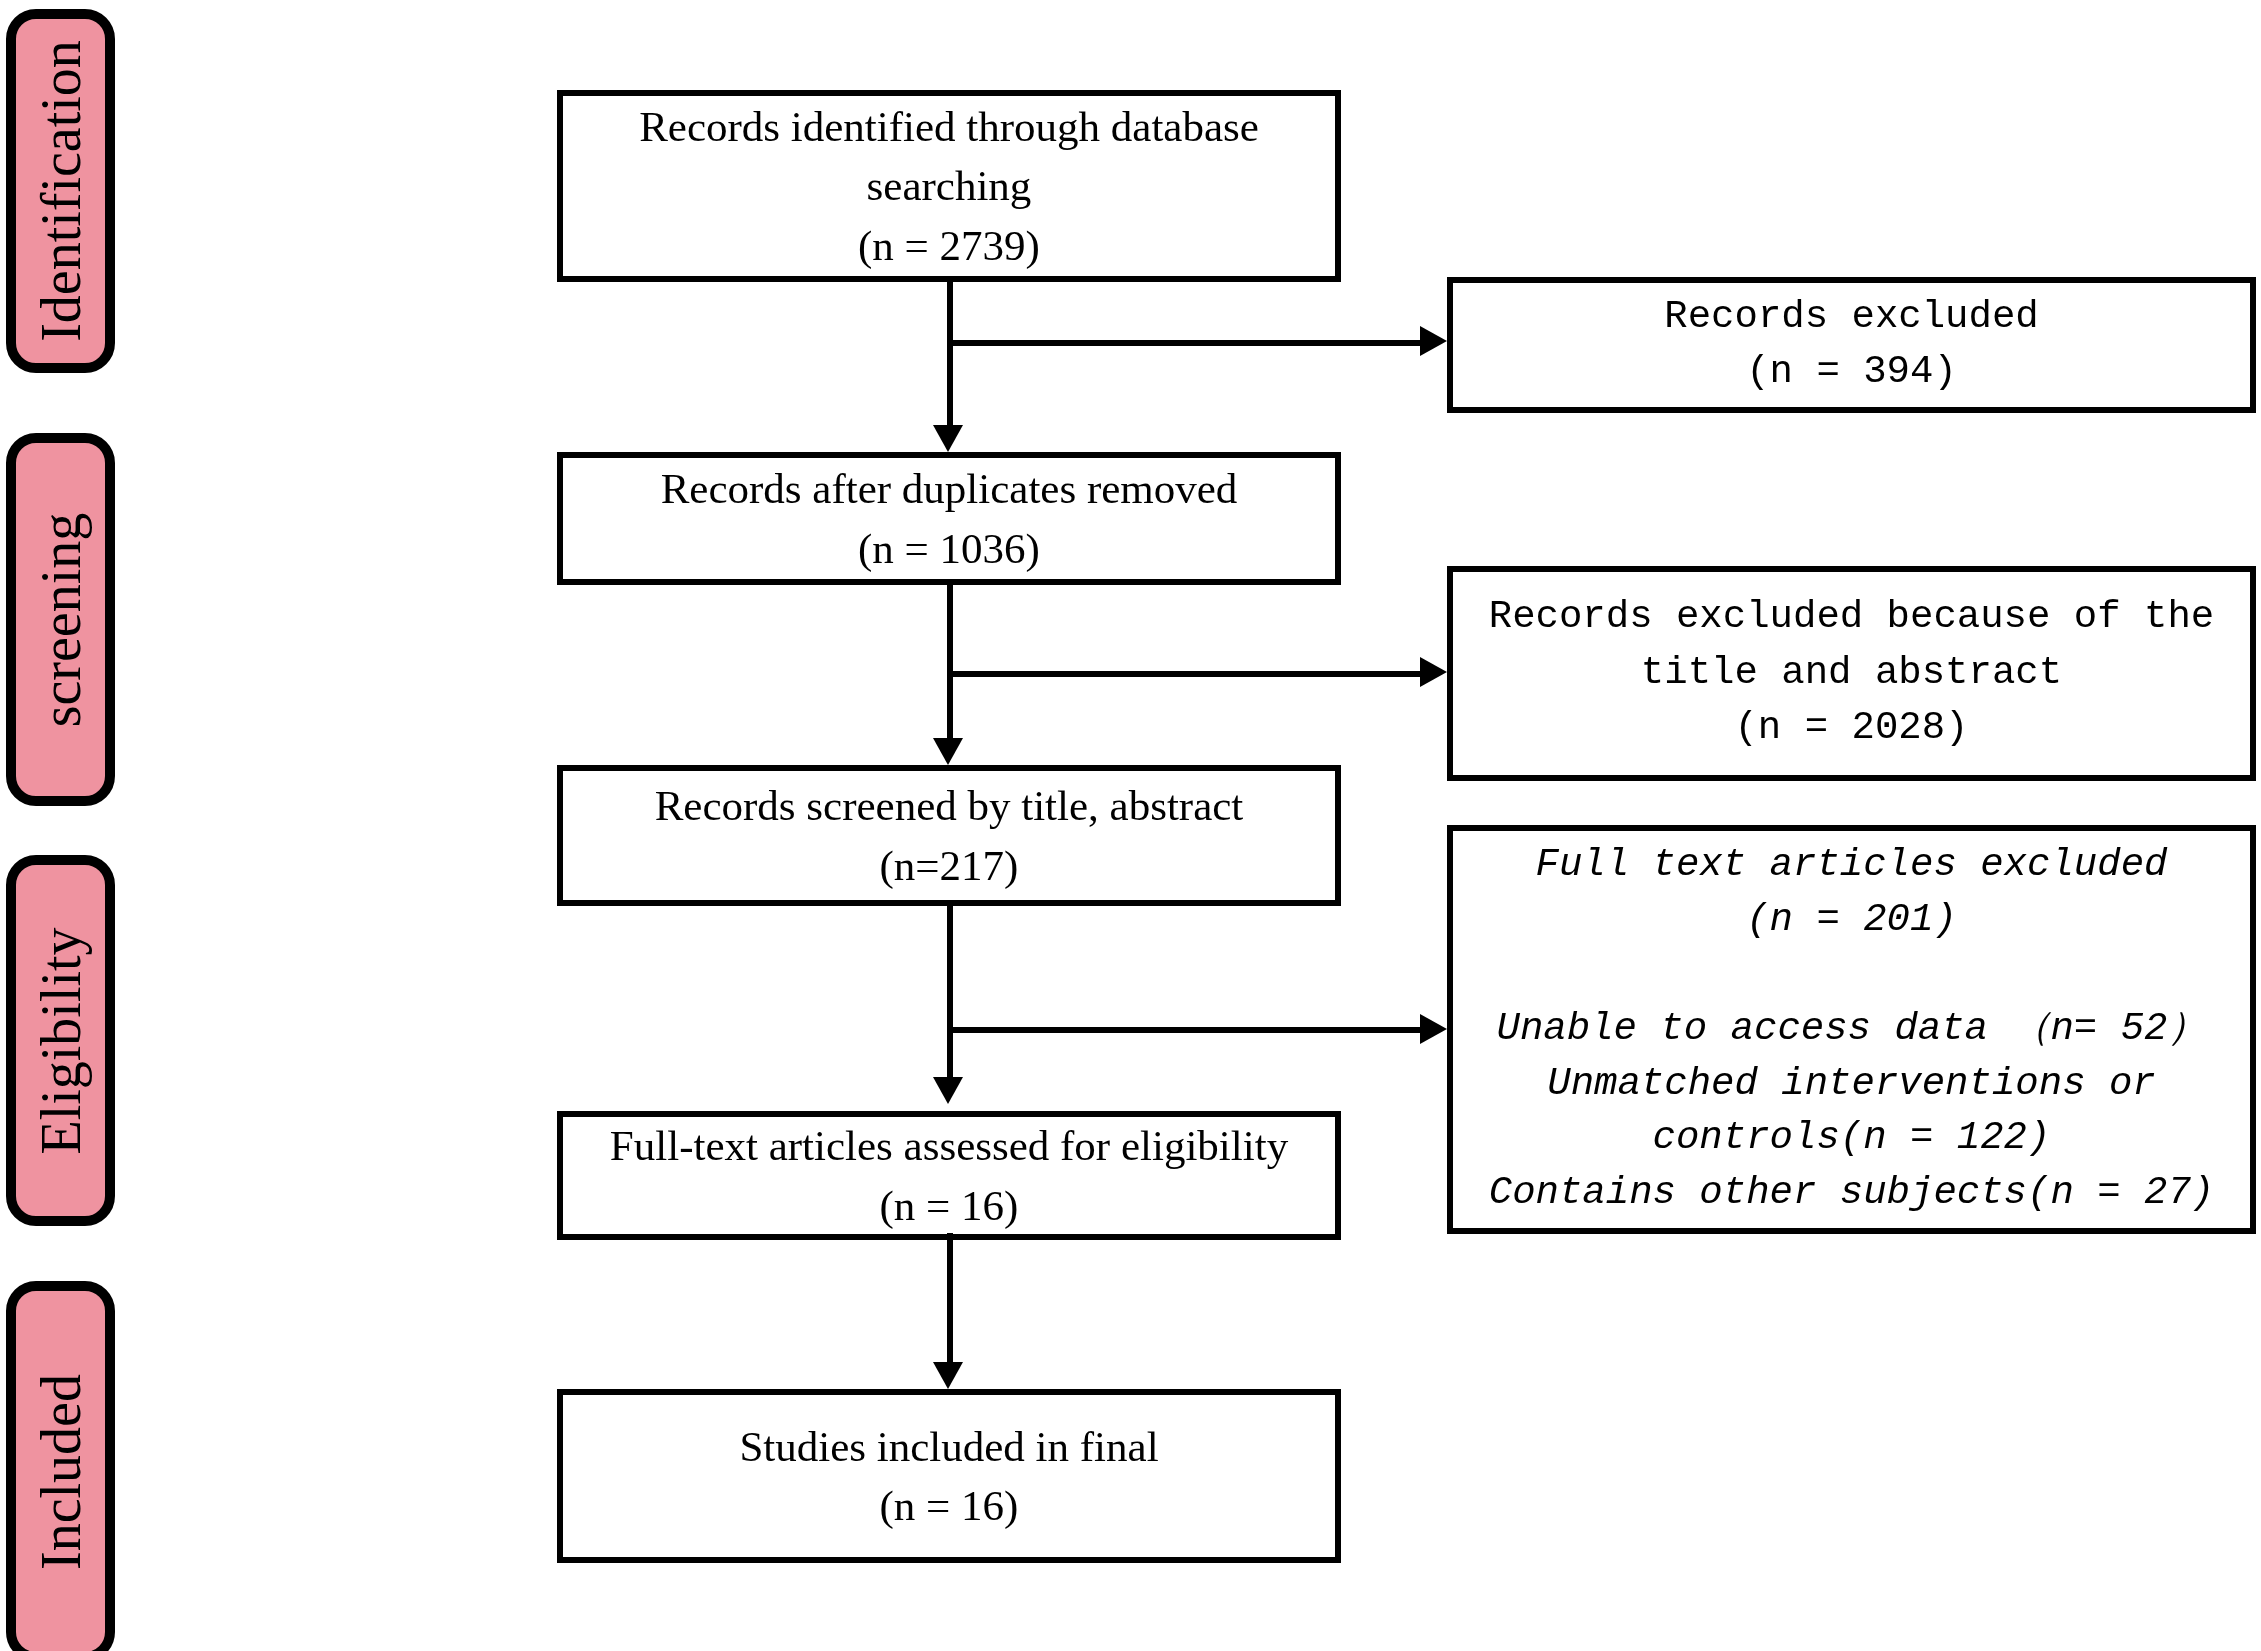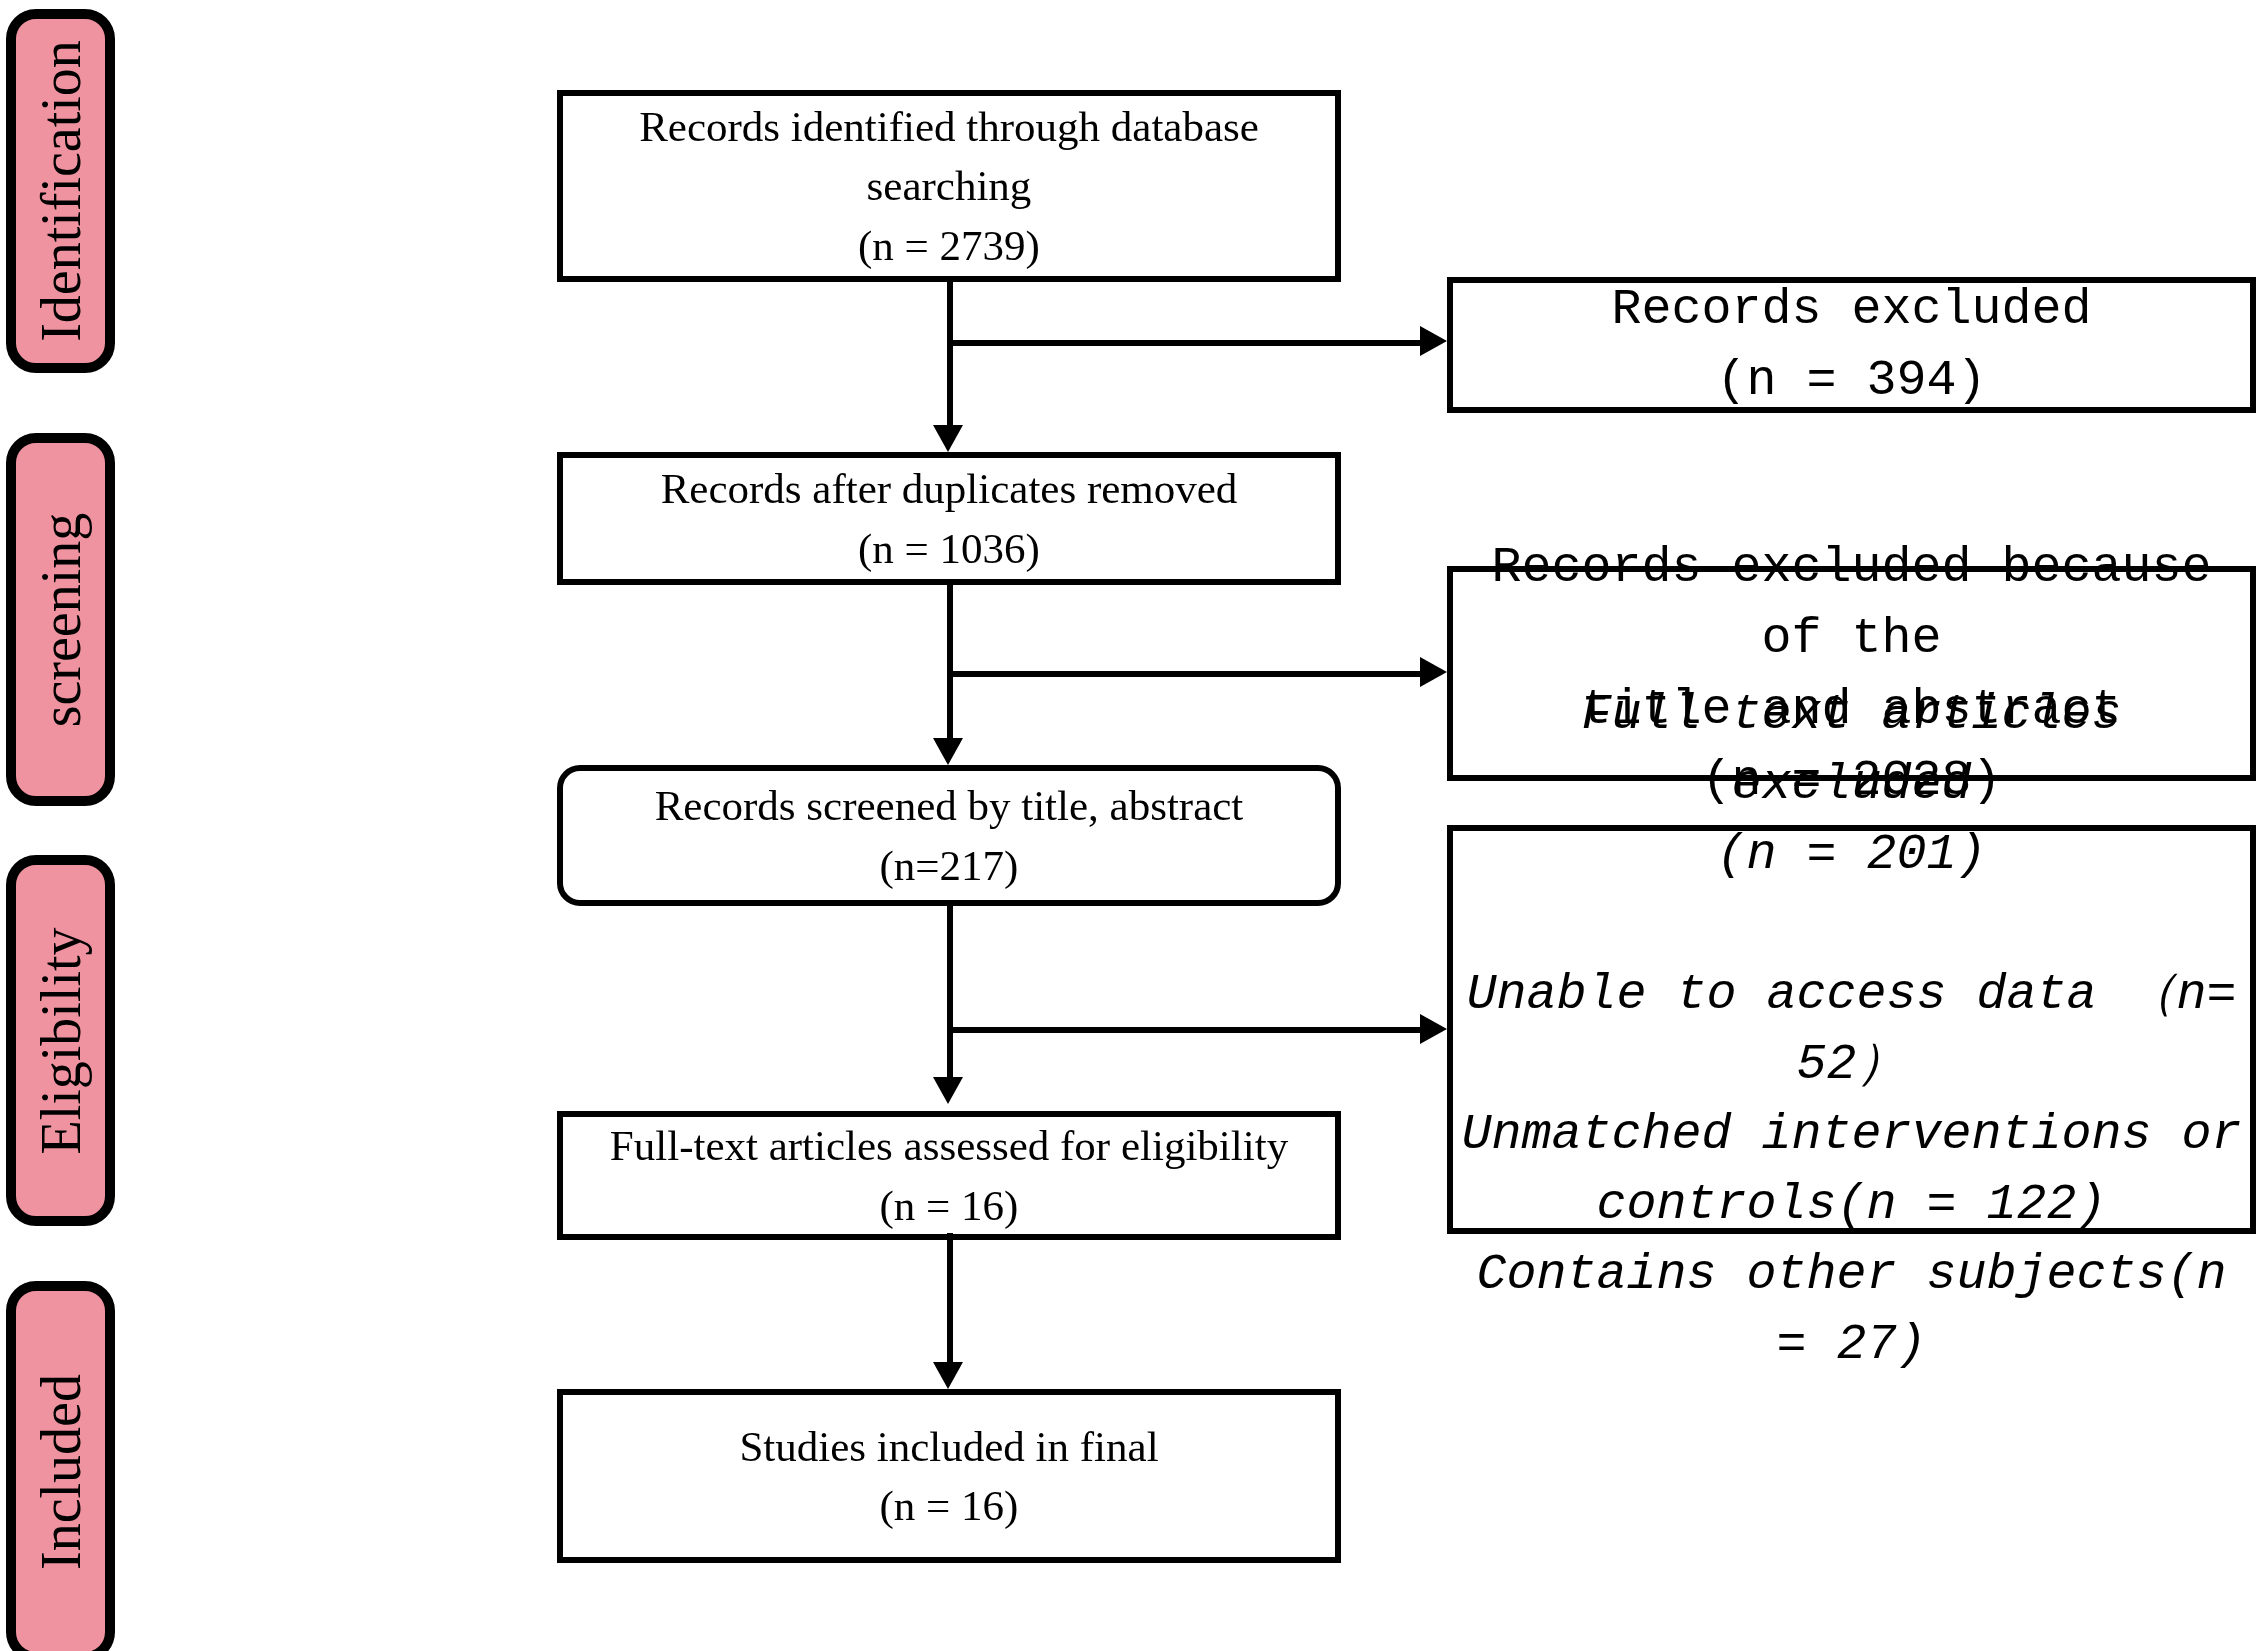--- a/index.html
+++ b/index.html
@@ -49,40 +49,40 @@
     justify-content: center;
     text-align: center;
   }
   .flow-box .box-text {
     font-size: 43px;
     line-height: 1.38;
     white-space: pre-line;
   }
   #flow-identified { top: 90px;  height: 192px; }
   #flow-duplicates { top: 452px;  height: 133px; }
-  #flow-screened   { top: 765px;  height: 141px; border-radius: 23px; }
+  #flow-screened   { top: 765px;  height: 141px; }
   #flow-fulltext   { top: 1104px; height: 129px; margin-top: 7px; }
   #flow-included   { top: 1389px; height: 174px; }
 
   
   .excl-box {
     position: absolute;
     left: 1447px;
     width: 809px;
     background: #ffffff;
     border: 6.3px solid #000000;
     box-sizing: border-box;
     display: flex;
     align-items: center;
     justify-content: center;
     text-align: center;
     font-family: "Liberation Mono", "DejaVu Sans Mono", monospace;
   }
   .excl-box .box-text {
-    font-size: 50px;
+    font-size: 39px;
     line-height: 1.42;
     white-space: pre-line;
   }
   #excl-records  { top: 277px;  height: 136px; }
   #excl-title    { top: 566px;  height: 215px; }
   #excl-fulltext { top: 825px; height: 409px; }
   #excl-fulltext .box-text { line-height: 1.40; font-style: italic; }
 
   
   .vline { position: absolute; width: 5.5px; background: #000000; left: 947px; }

